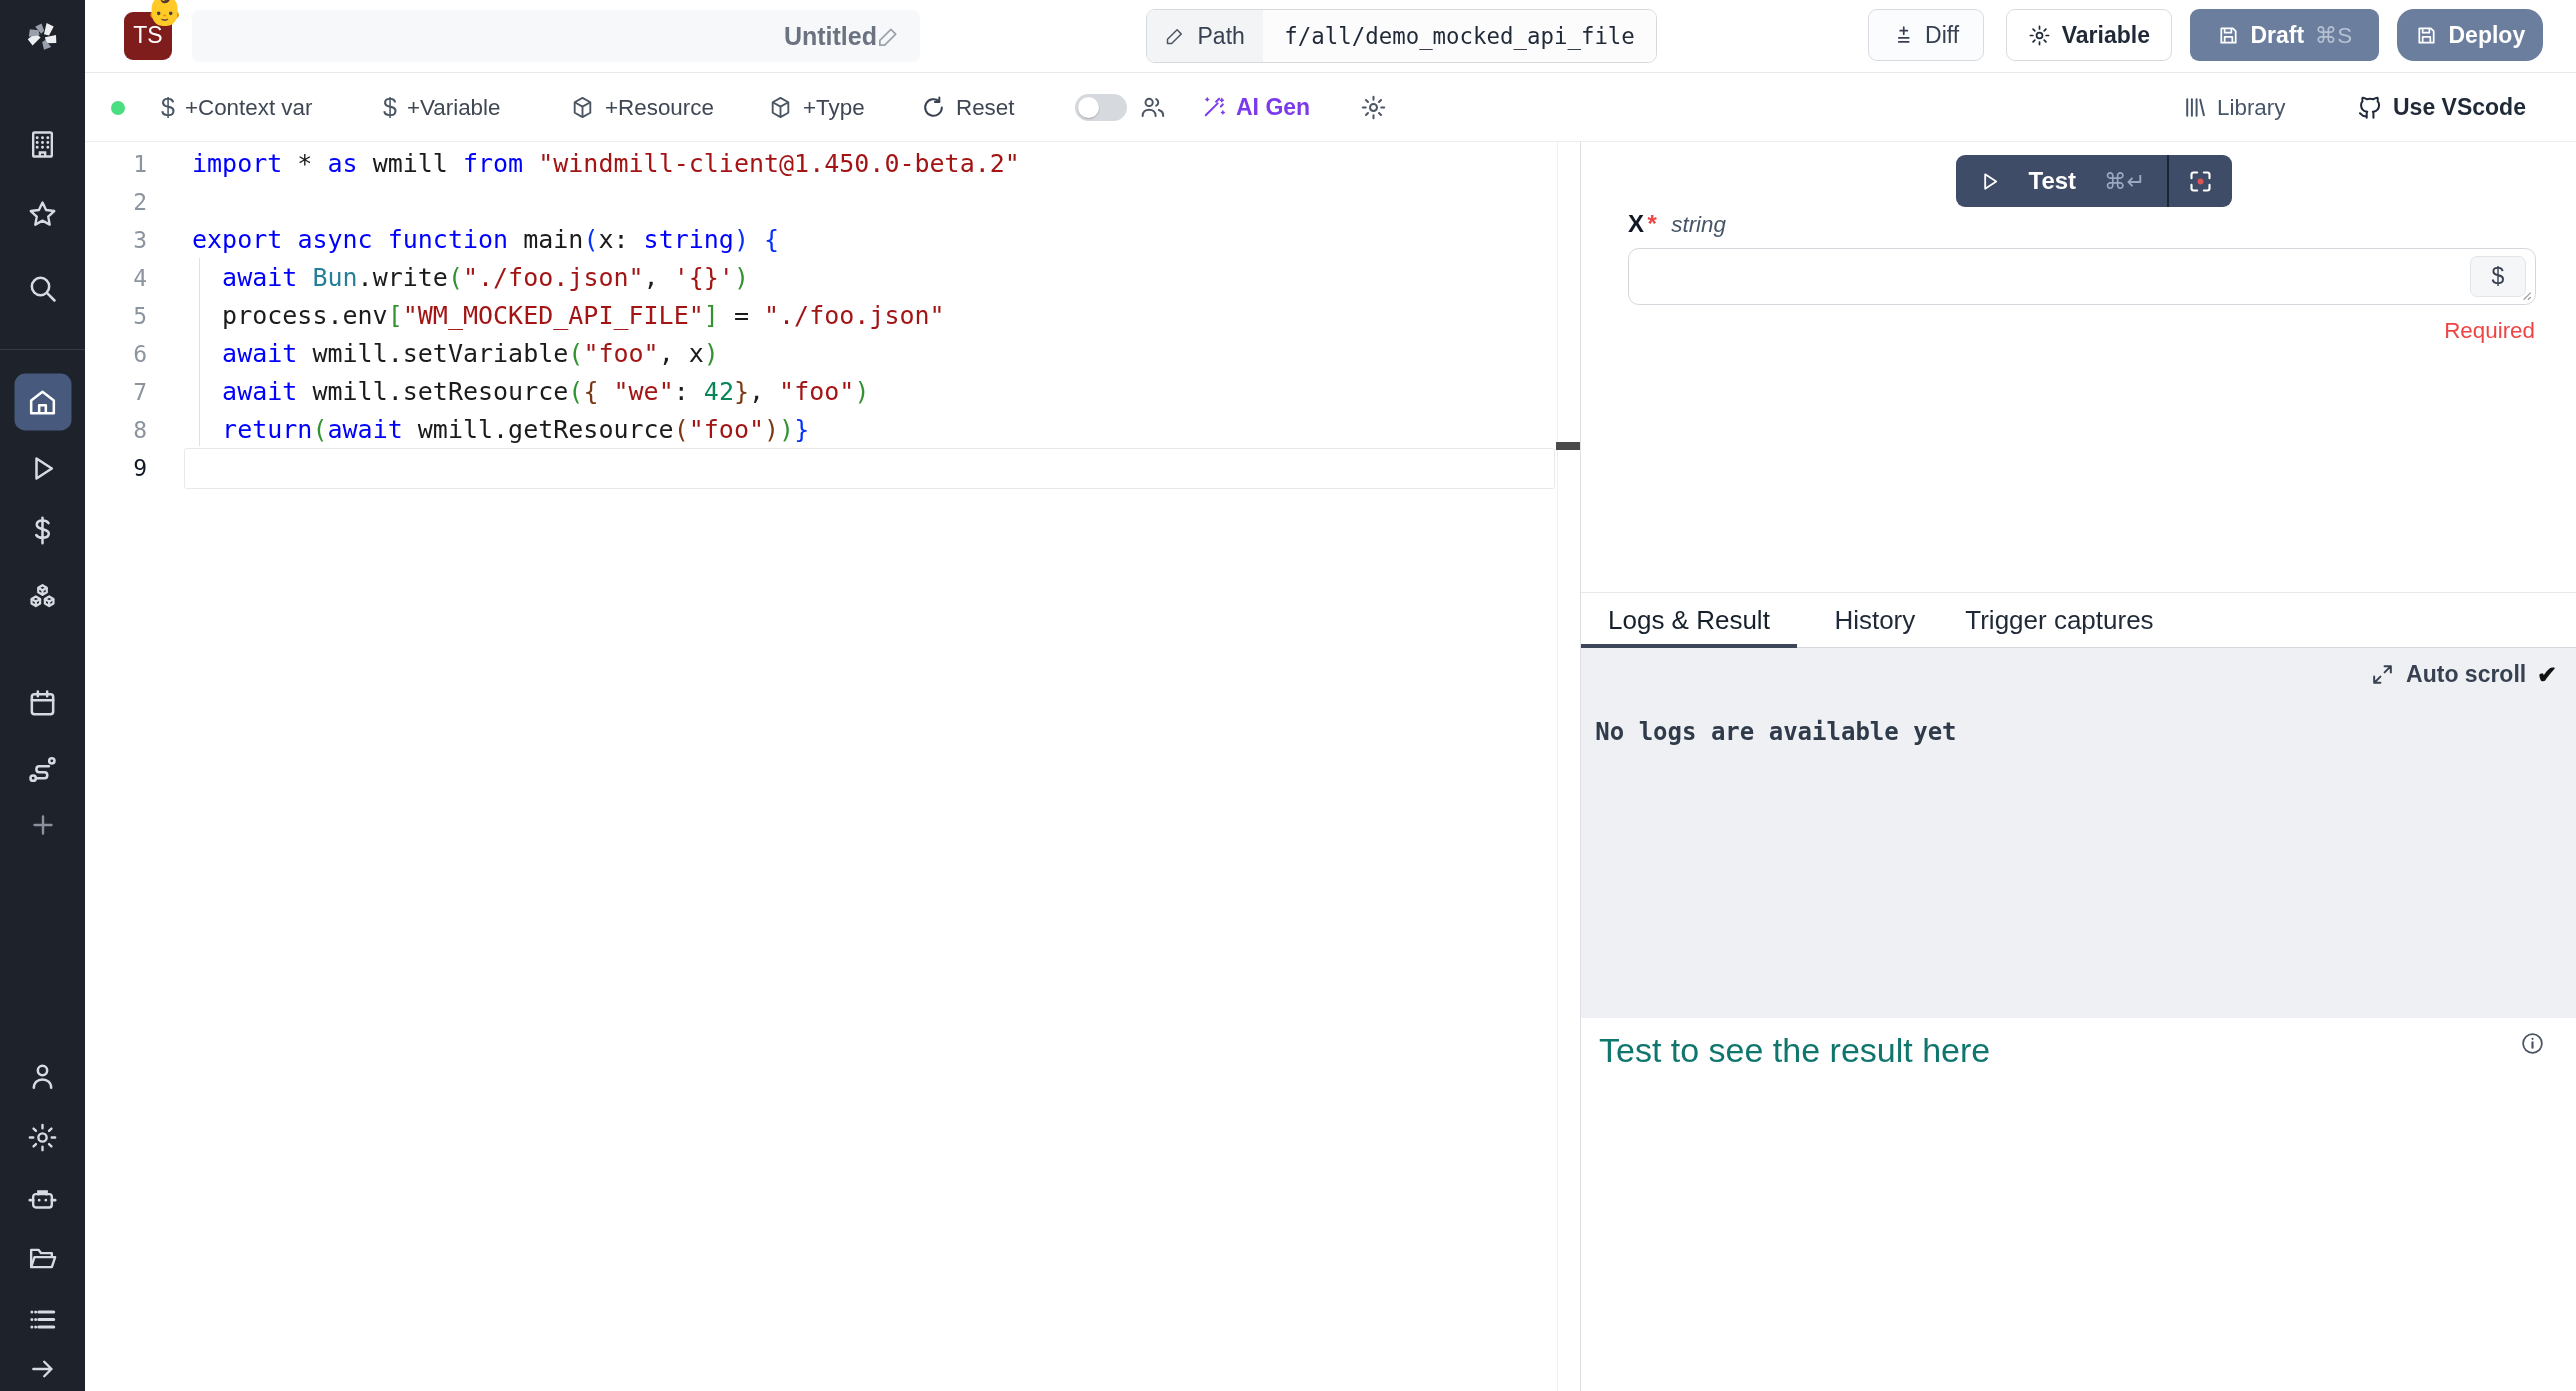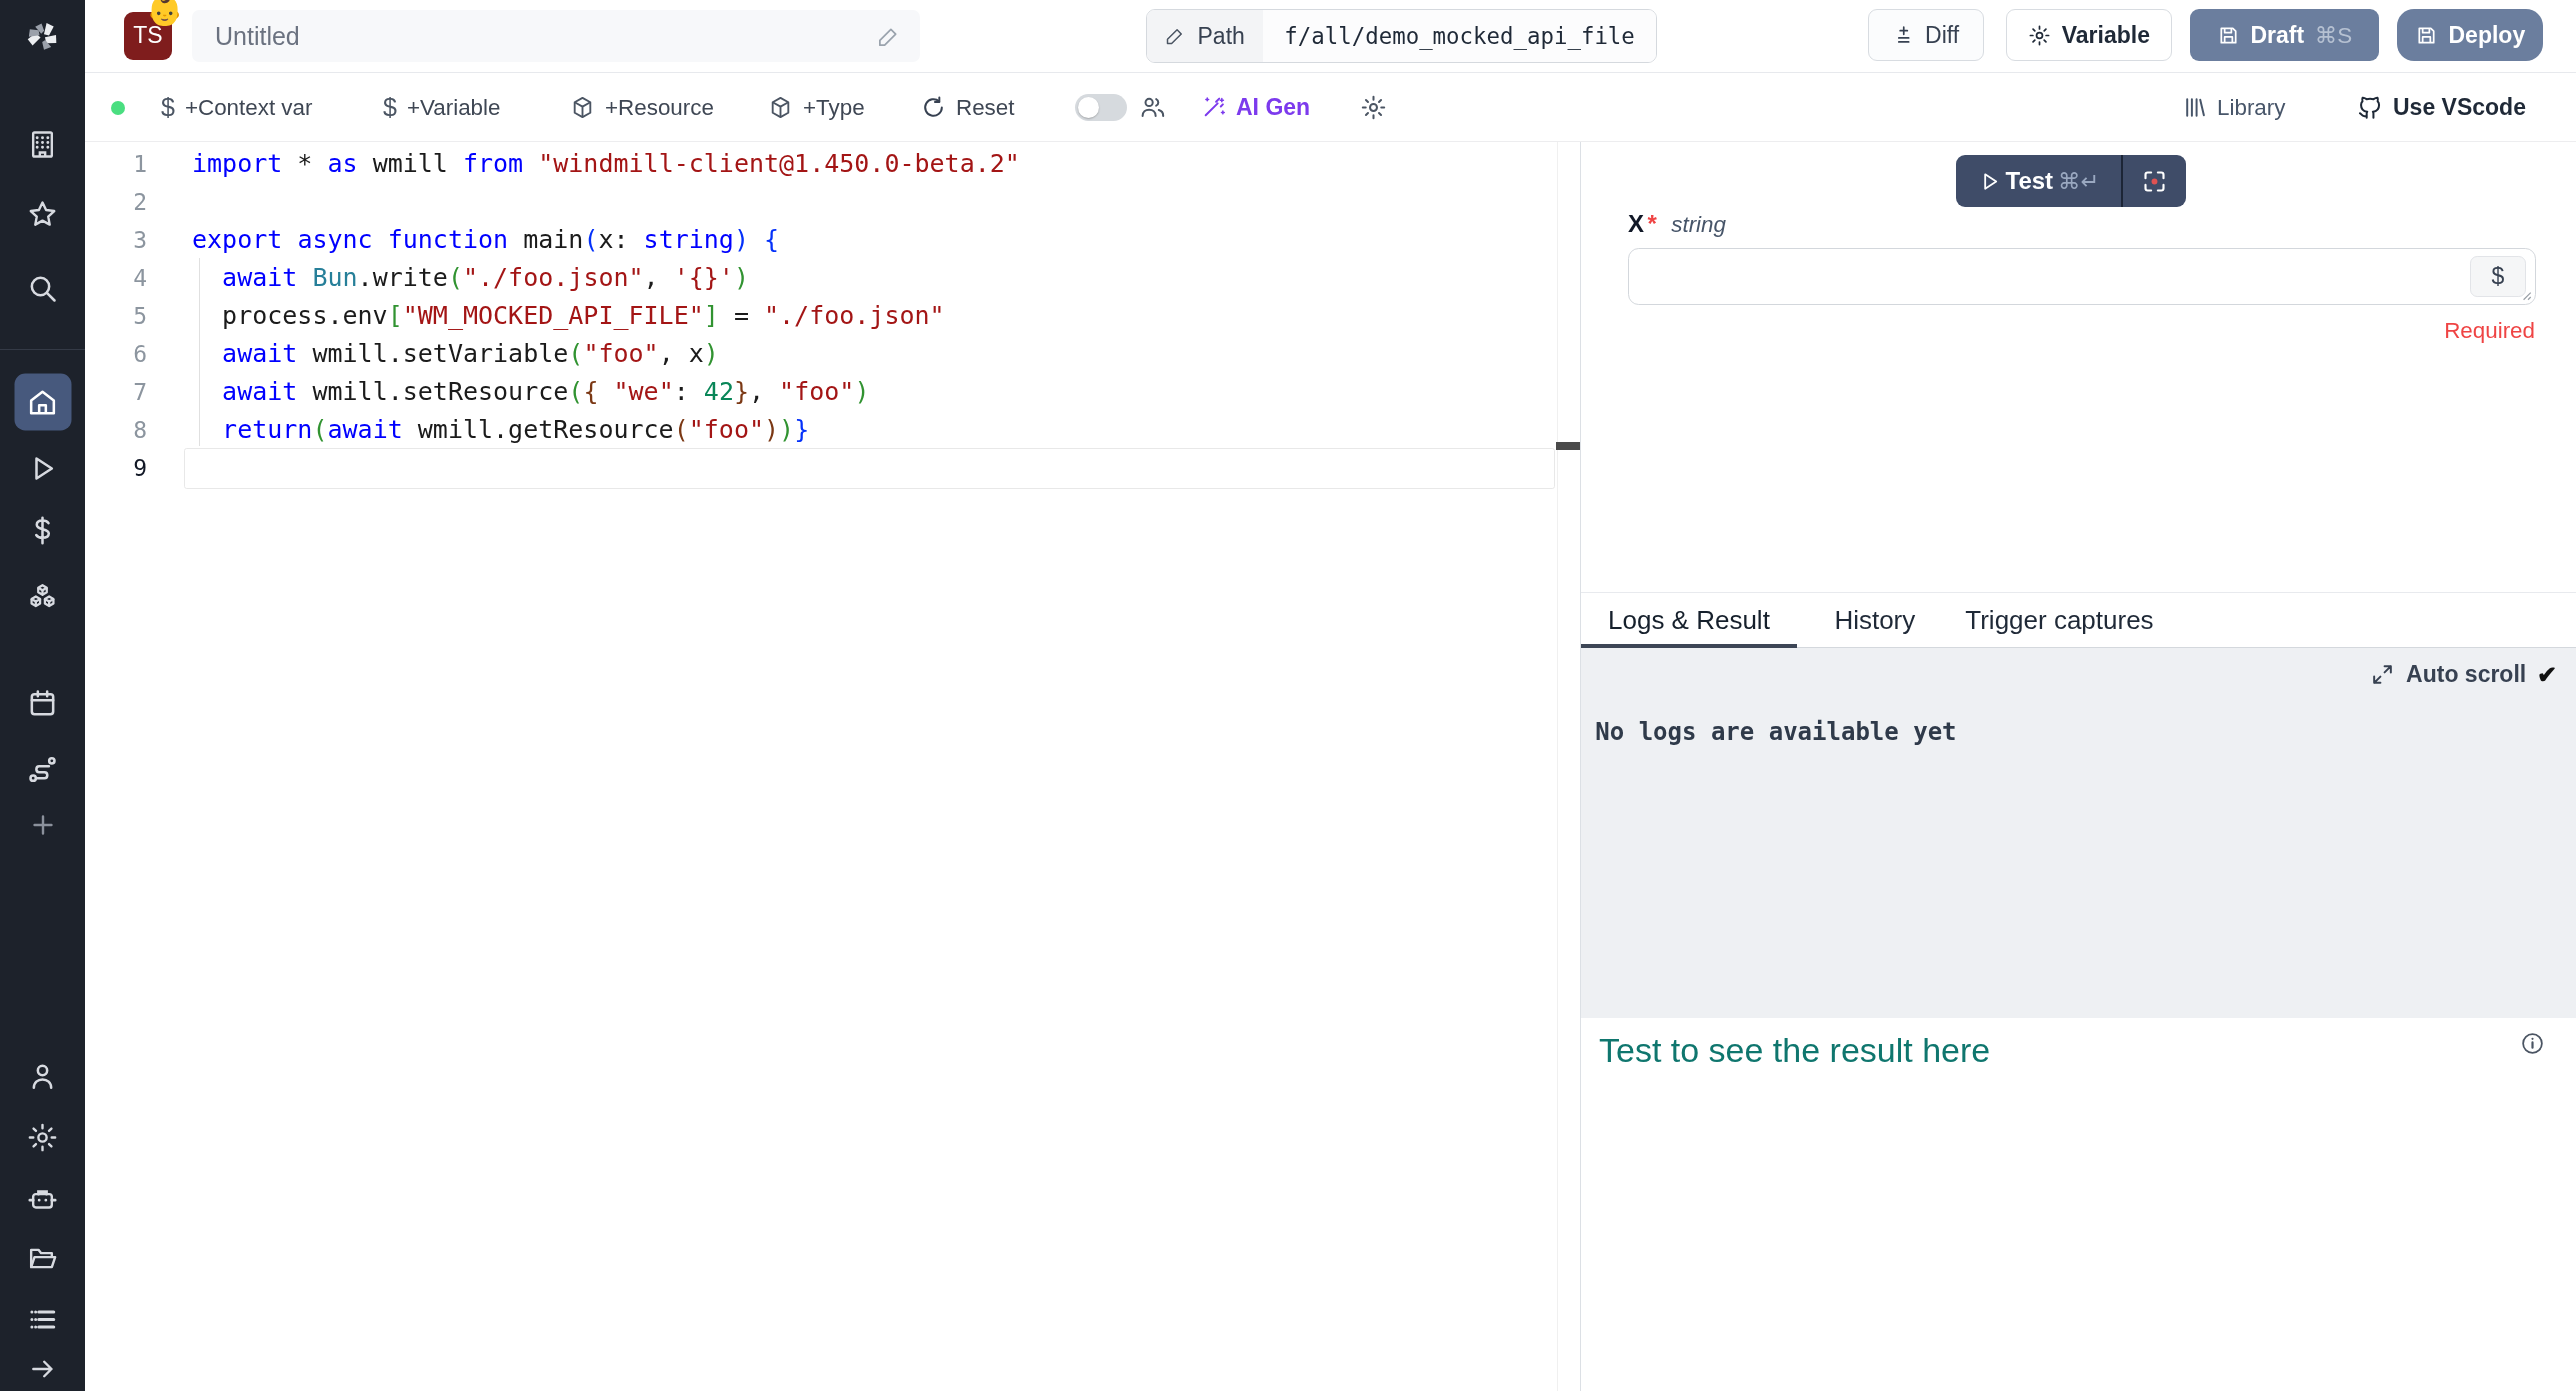--- a/index.html
+++ b/index.html
@@ -11,21 +11,21 @@
   #sidebar { position:absolute; left:0; top:0; width:85px; height:1392px; background:#1d222b; z-index:30; }
   .sb-item { position:absolute; left:50%; transform:translate(-50%,-50%); width:57px; height:57px; display:flex; align-items:center; justify-content:center; color:#d7dae0; border-radius:10.7px; }
   .sb-item.active { background:#47597d; }
   .sb-divider { position:absolute; left:0; width:85px; height:0.9px; background:#343a46; }
 
   
   #topbar { position:absolute; left:85px; top:0; width:2491px; height:73px; background:#fff; border-bottom:0.9px solid #e7e9ed; z-index:20; }
   #ts-badge { position:absolute; left:39px; top:11.6px; width:48px; height:48px; background:#7f1d1d; border-radius:9px; color:#fff; font-weight:400; font-size:23px; display:flex; align-items:center; justify-content:center; }
   #ts-emoji { position:absolute; left:61px; top:-5.4px; font-size:30px; line-height:1; }
   #title-box { position:absolute; left:107px; top:10px; width:728px; height:52px; background:#f7f8fa; border-radius:7.2px; display:flex; align-items:center; padding:0 20px 0 23px; }
-  #title-box .title-text { font-size:25px; color:#6b7280; font-weight:400; flex:1; }
+  #title-box .title-text { font-size:25px; color:#6b7280; font-weight:700; flex:1;text-align:right; }
   .btn { display:flex; align-items:center; justify-content:center; gap:10.7px; border-radius:9px; height:52px; font-size:23px; white-space:nowrap; }
   .btn.light { background:#fbfcfd; border:0.9px solid #d8dce1; color:#374151; }
   .btn.white { background:#fff; border:0.9px solid #d8dce1; color:#1f2937; font-weight:700; }
   .btn.slate { background:#6b7e9e; color:#fff; font-weight:700; border:none; }
   .kbd-dim { color:#b6c1d2; font-weight:500; font-size:22.4px; }
   #path-group { position:absolute; left:1061px; top:9px; height:54px; display:flex; border:0.9px solid #d5d9de; border-radius:9px; overflow:hidden; background:#fff; }
   #path-group .path-seg1 { display:flex; align-items:center; gap:12.5px; background:#f3f4f6; padding:0 18px; color:#374151; font-size:23px; }
   #path-group .path-seg2 { display:flex; align-items:center; background:#fcfcfd; padding:0 21.5px; font-family:"DejaVu Sans Mono",monospace; font-size:22.4px; color:#1f2937; }
 
   
@@ -47,21 +47,21 @@
   .code-line.active::after { content:""; position:absolute; left:99px; right:25px; top:-0.9px; height:39px; border:1.8px solid #e8e8e8; border-radius:2.7px; }
   .tk-kw{color:#0000ff} .tk-str{color:#a31515} .tk-num{color:#098658} .tk-type{color:#267f99}
   .tk-p1{color:#0431fa} .tk-p2{color:#319331} .tk-p3{color:#7b3814} .tk-pl{color:#1b1b1b}
   #indent-guide { position:absolute; left:114px; top:116px; width:0.9px; height:188px; background:#e0e0e0; }
   #editor-right-line { position:absolute; left:1472px; top:0; width:0.9px; height:100%; background:#f0f0f0; }
   #scroll-thumb { position:absolute; left:1471px; top:300px; width:24px; height:8px; background:#4a4a4a; }
 
   
   #right-panel { position:absolute; left:1580px; top:142px; width:996px; height:1249px; background:#fff; border-left:0.9px solid #dce0e5; }
   #test-btn { position:absolute; left:375px; top:13.4px; height:52px; display:flex; background:#3f4c68; border-radius:9px; overflow:hidden; color:#fff; }
-  #test-btn .seg-main { display:flex; align-items:center; gap:5px; padding:0 21.5px; }
+  #test-btn .seg-main { display:flex; align-items:center; gap:28px; padding:0 21.5px; }
   #test-btn .seg-main .lbl { font-weight:700; font-size:24px; }
   #test-btn .seg-main .kbd { font-size:22.4px; color:#9aa8c0; }
   #test-btn .seg-div { width:1.8px; background:#1c2536; }
   #test-btn .seg-capture { width:63px; display:flex; align-items:center; justify-content:center; }
   #arg-label { position:absolute; left:47px; top:68px; display:flex; align-items:baseline; gap:3.6px; }
   #arg-label .nm { font-size:24px; font-weight:700; color:#111827; }
   #arg-label .req { font-size:24px; font-weight:700; color:#ef4444; }
   #arg-label .typ { font-size:22.4px; font-style:italic; color:#475569; margin-left:10.7px; }
   #arg-input { position:absolute; left:47px; top:106px; width:908px; height:57px; border:0.9px solid #d3d7dc; border-radius:10.7px; background:#fff; }
   #dollar-btn { position:absolute; right:9px; top:7.2px; width:56px; height:41px; background:#f5f6f7; border:0.9px solid #e2e4e8; border-radius:7.2px; display:flex; align-items:center; justify-content:center; font-size:23px; color:#374151; }

